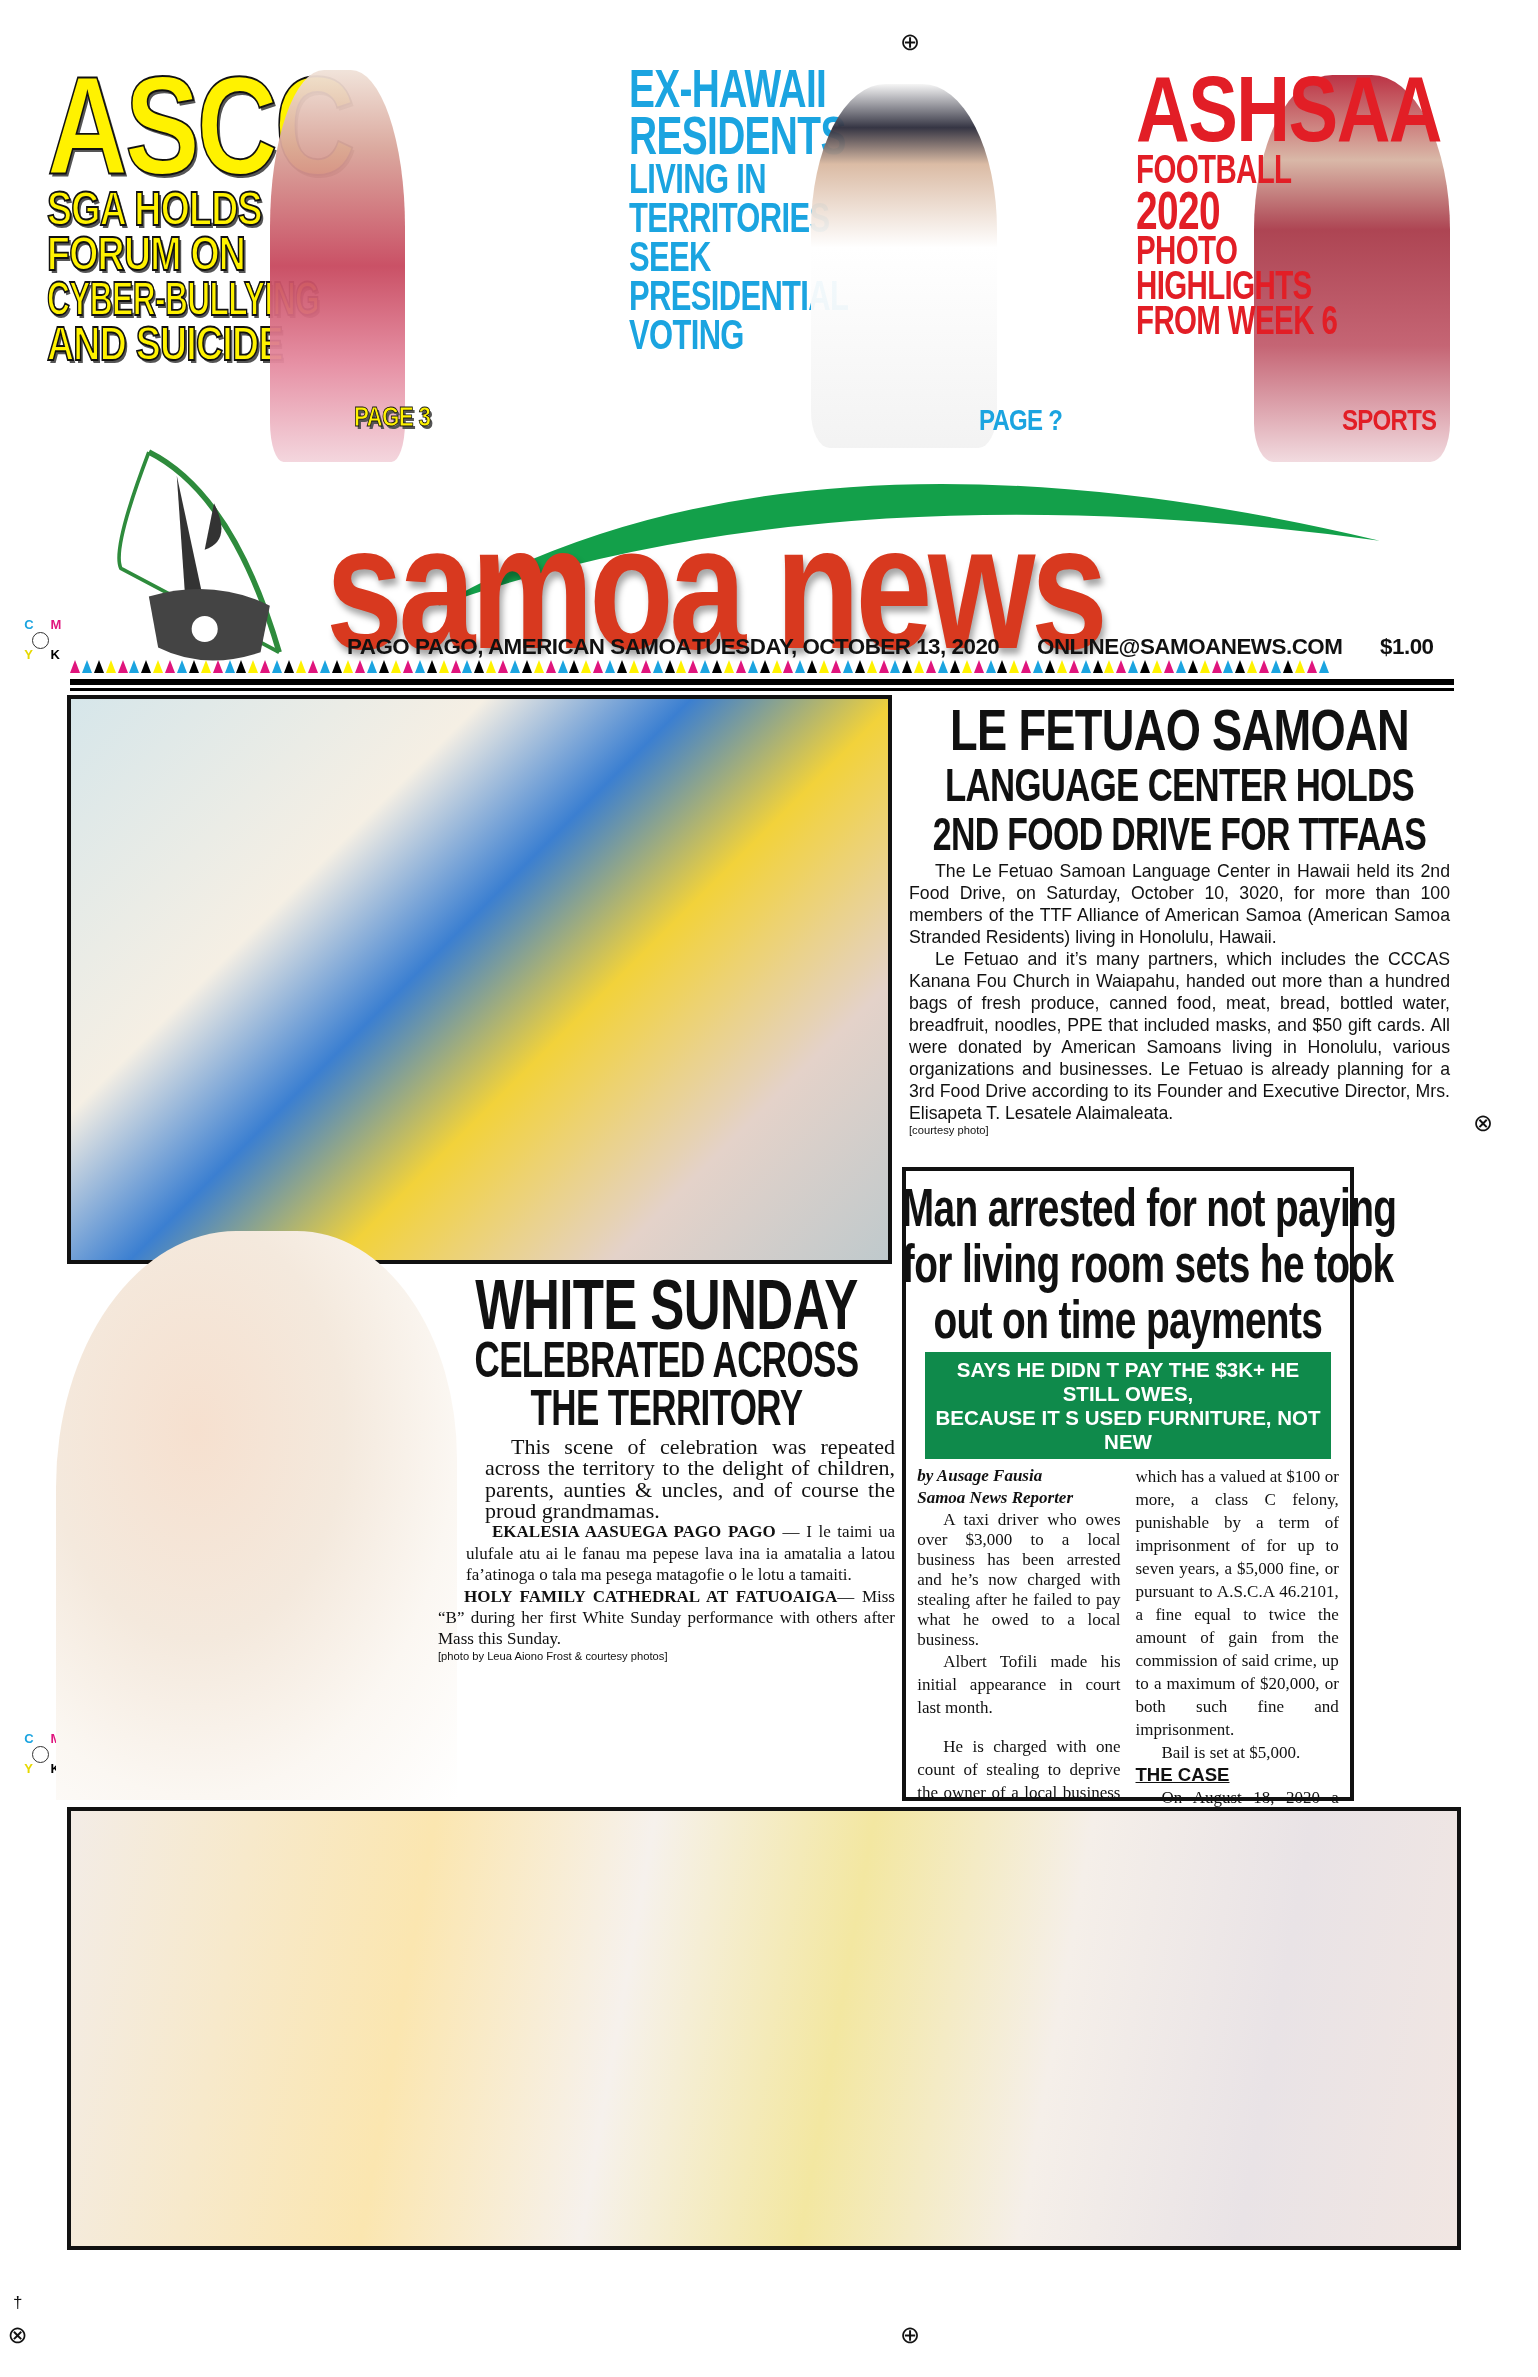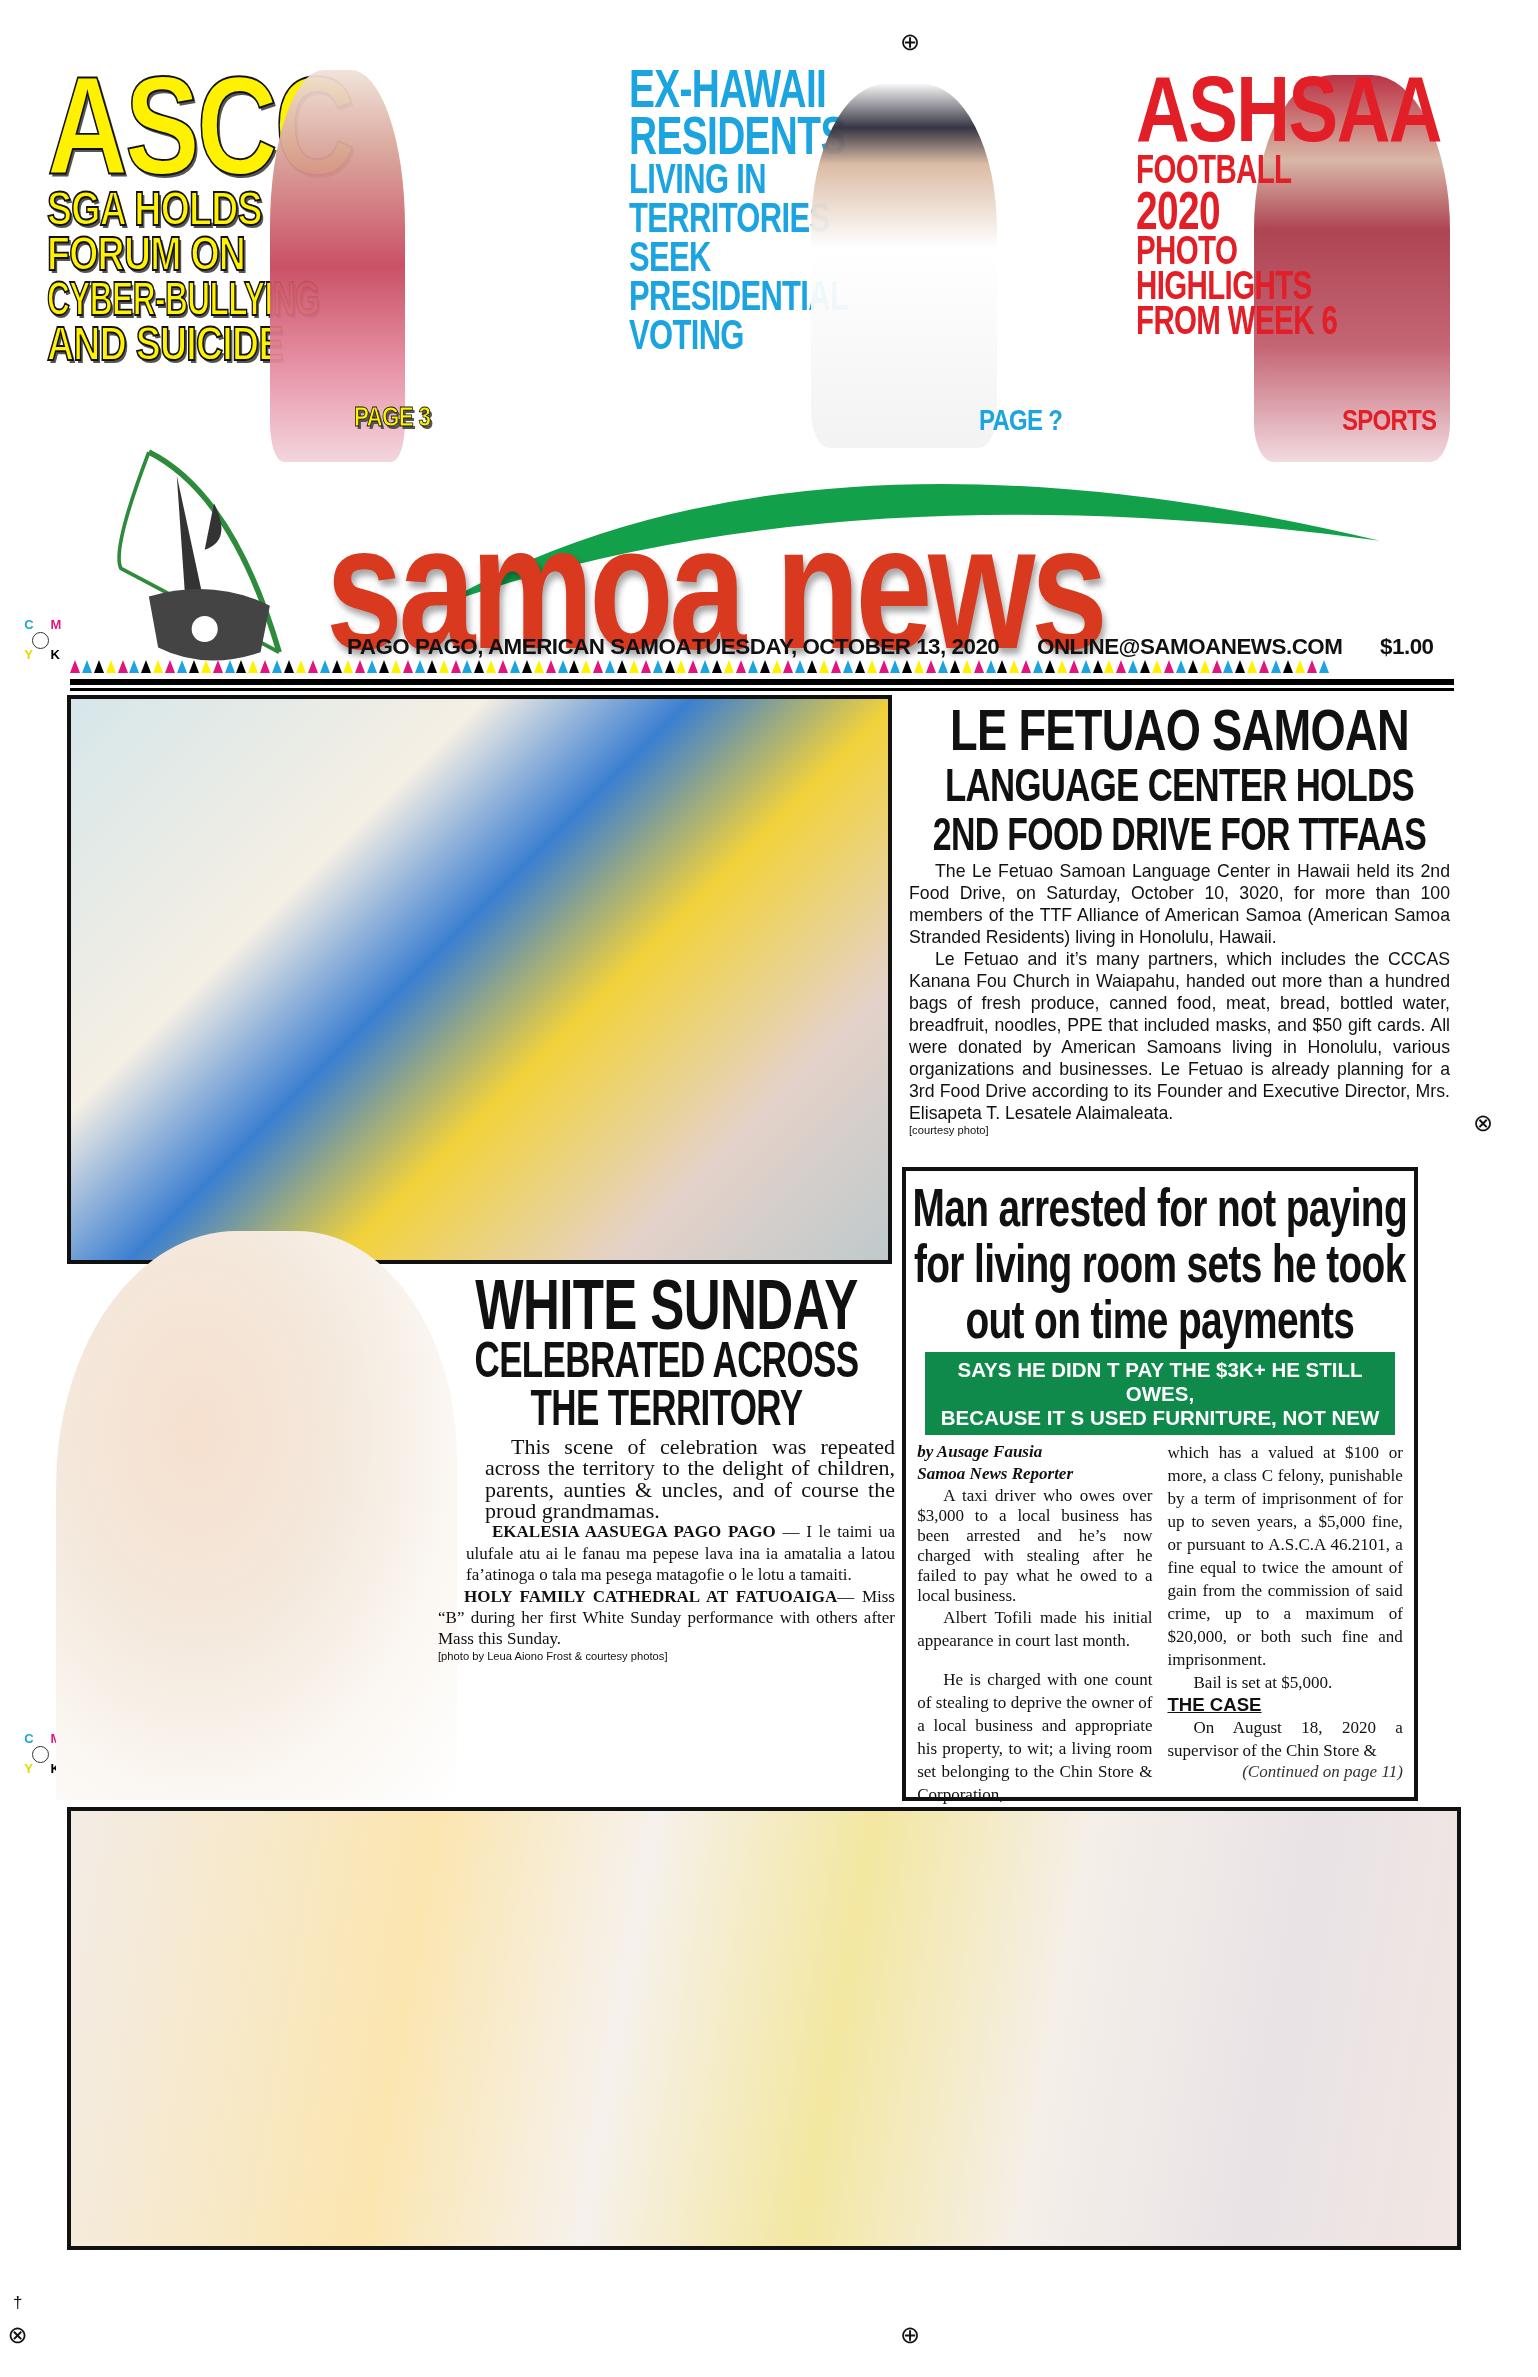--- a/index.html
+++ b/index.html
@@ -224,21 +224,21 @@
 
 <div class="abs" style="left:909px;top:701px;width:541px;">
   <div class="headline-black" style="font-size:58px;transform:scaleX(0.78);transform-origin:center top;white-space:nowrap;margin:0 -56px;">LE FETUAO SAMOAN</div>
   <div class="headline-black" style="font-size:47px;transform:scaleX(0.74);transform-origin:center top;white-space:nowrap;margin:1.9px -75px 0;">LANGUAGE CENTER HOLDS</div>
   <div class="headline-black" style="font-size:47px;transform:scaleX(0.72);transform-origin:center top;white-space:nowrap;margin:1.9px -75px 3.7px;">2ND FOOD DRIVE FOR TTFAAS</div>
   <p class="body-sans indent">The Le Fetuao Samoan Language Center in Hawaii held its 2nd Food Drive, on Saturday, October 10, 3020, for more than 100 members of the TTF Alliance of American Samoa (American Samoa Stranded Residents) living in Honolulu, Hawaii.</p>
   <p class="body-sans indent">Le Fetuao and it’s many partners, which includes the CCCAS Kanana Fou Church in Waiapahu, handed out more than a hundred bags of fresh produce, canned food, meat, bread, bottled water, breadfruit, noodles, PPE that included masks, and $50 gift cards.  All were donated by American Samoans living in Honolulu, various organizations and businesses. Le Fetuao is already planning for a 3rd Food Drive according to its Founder and Executive Director, Mrs. Elisapeta T. Lesatele Alaimaleata.</p>
   <div class="credit">[courtesy photo]</div>
 </div>
 
-<div class="abs box" style="left:902px;top:1167px;width:516px;height:634px;padding:7.5px 11.2px;">
+<div class="abs box" style="left:902px;top:1167px;width:452px;height:634px;padding:7.5px 11.2px;">
   <div class="headline-black" style="font-size:54px;line-height:56px;transform:scaleX(0.72);transform-origin:center top;white-space:nowrap;margin:0 -103px;">Man arrested for not paying</div>
   <div class="headline-black" style="font-size:54px;line-height:56px;transform:scaleX(0.72);transform-origin:center top;white-space:nowrap;margin:0 -103px;">for living room sets he took</div>
   <div class="headline-black" style="font-size:54px;line-height:56px;transform:scaleX(0.72);transform-origin:center top;white-space:nowrap;margin:0 -103px 5.6px;">out on time payments</div>
   <div class="subdeck" style="margin:0 7.5px;">
     <div>SAYS HE DIDN T PAY THE $3K+ HE STILL OWES,</div>
     <div>BECAUSE IT S  USED  FURNITURE, NOT NEW</div>
   </div>
   <div style="display:flex;gap:15px;margin-top:5.6px;">
     <div style="flex:1;">
       <div style="font-family:'Liberation Serif',serif;font-weight:700;font-style:italic;font-size:17px;line-height:22.4px;">by Ausage Fausia</div>

